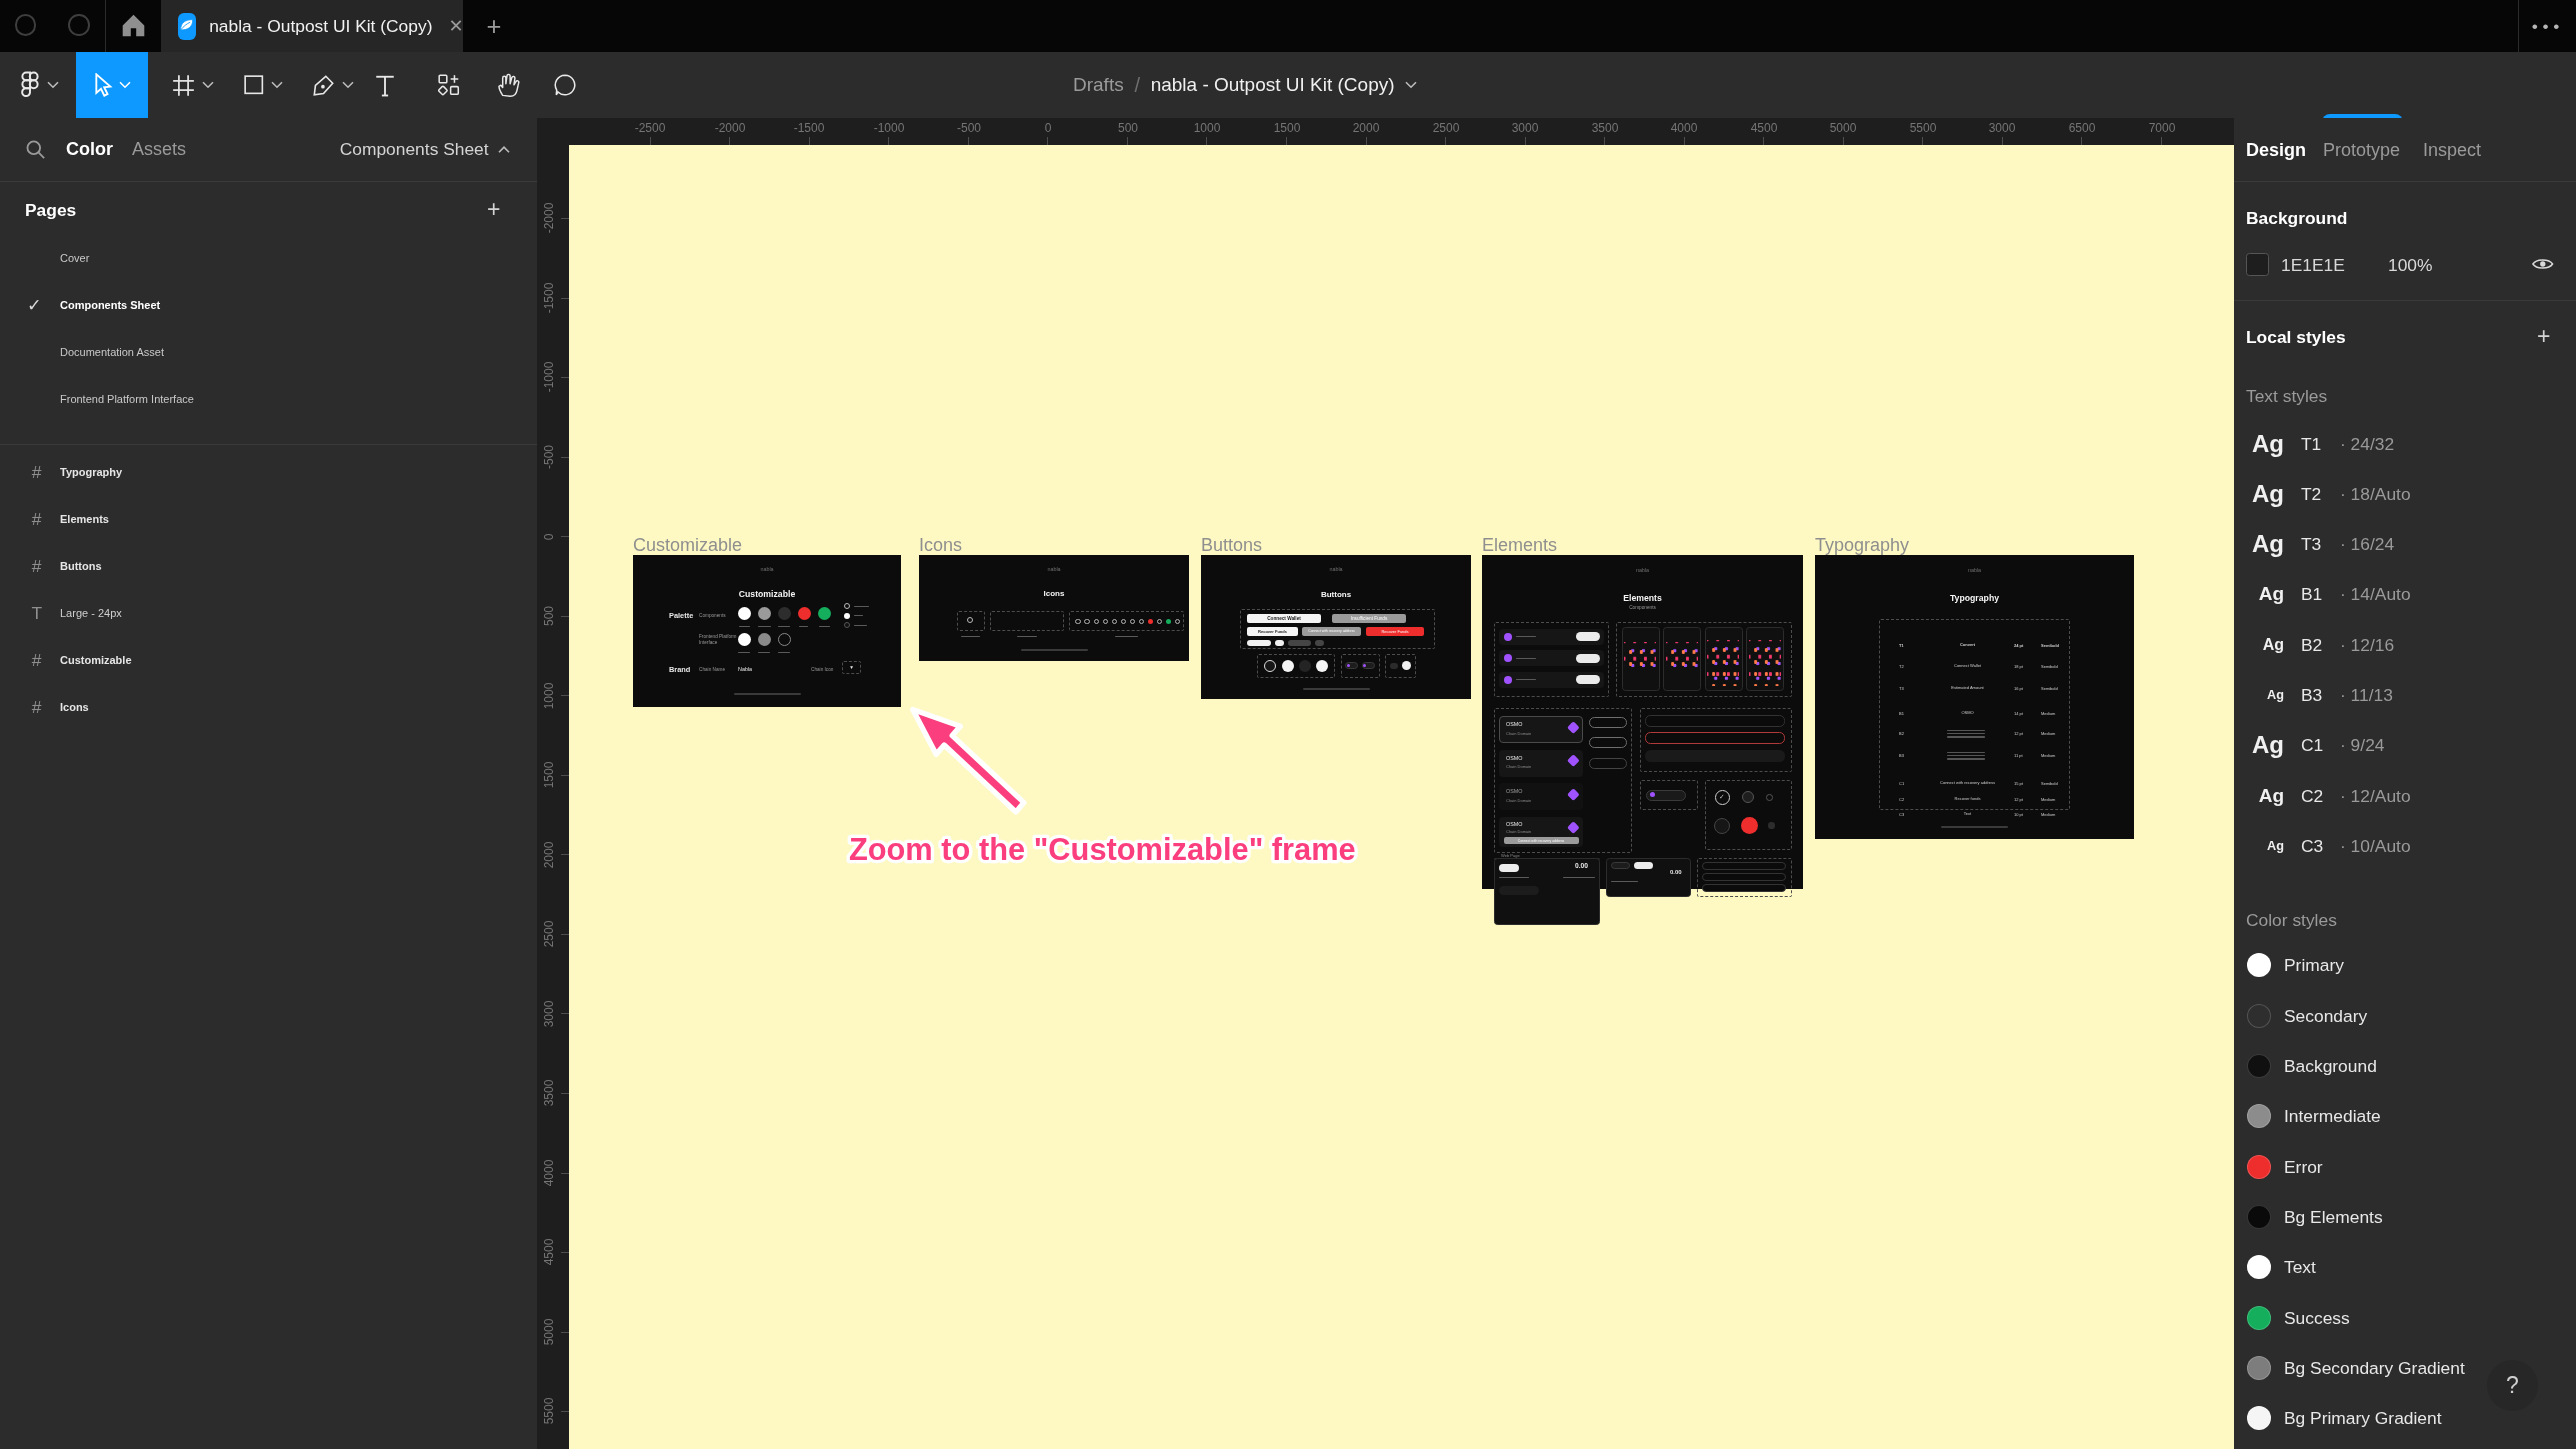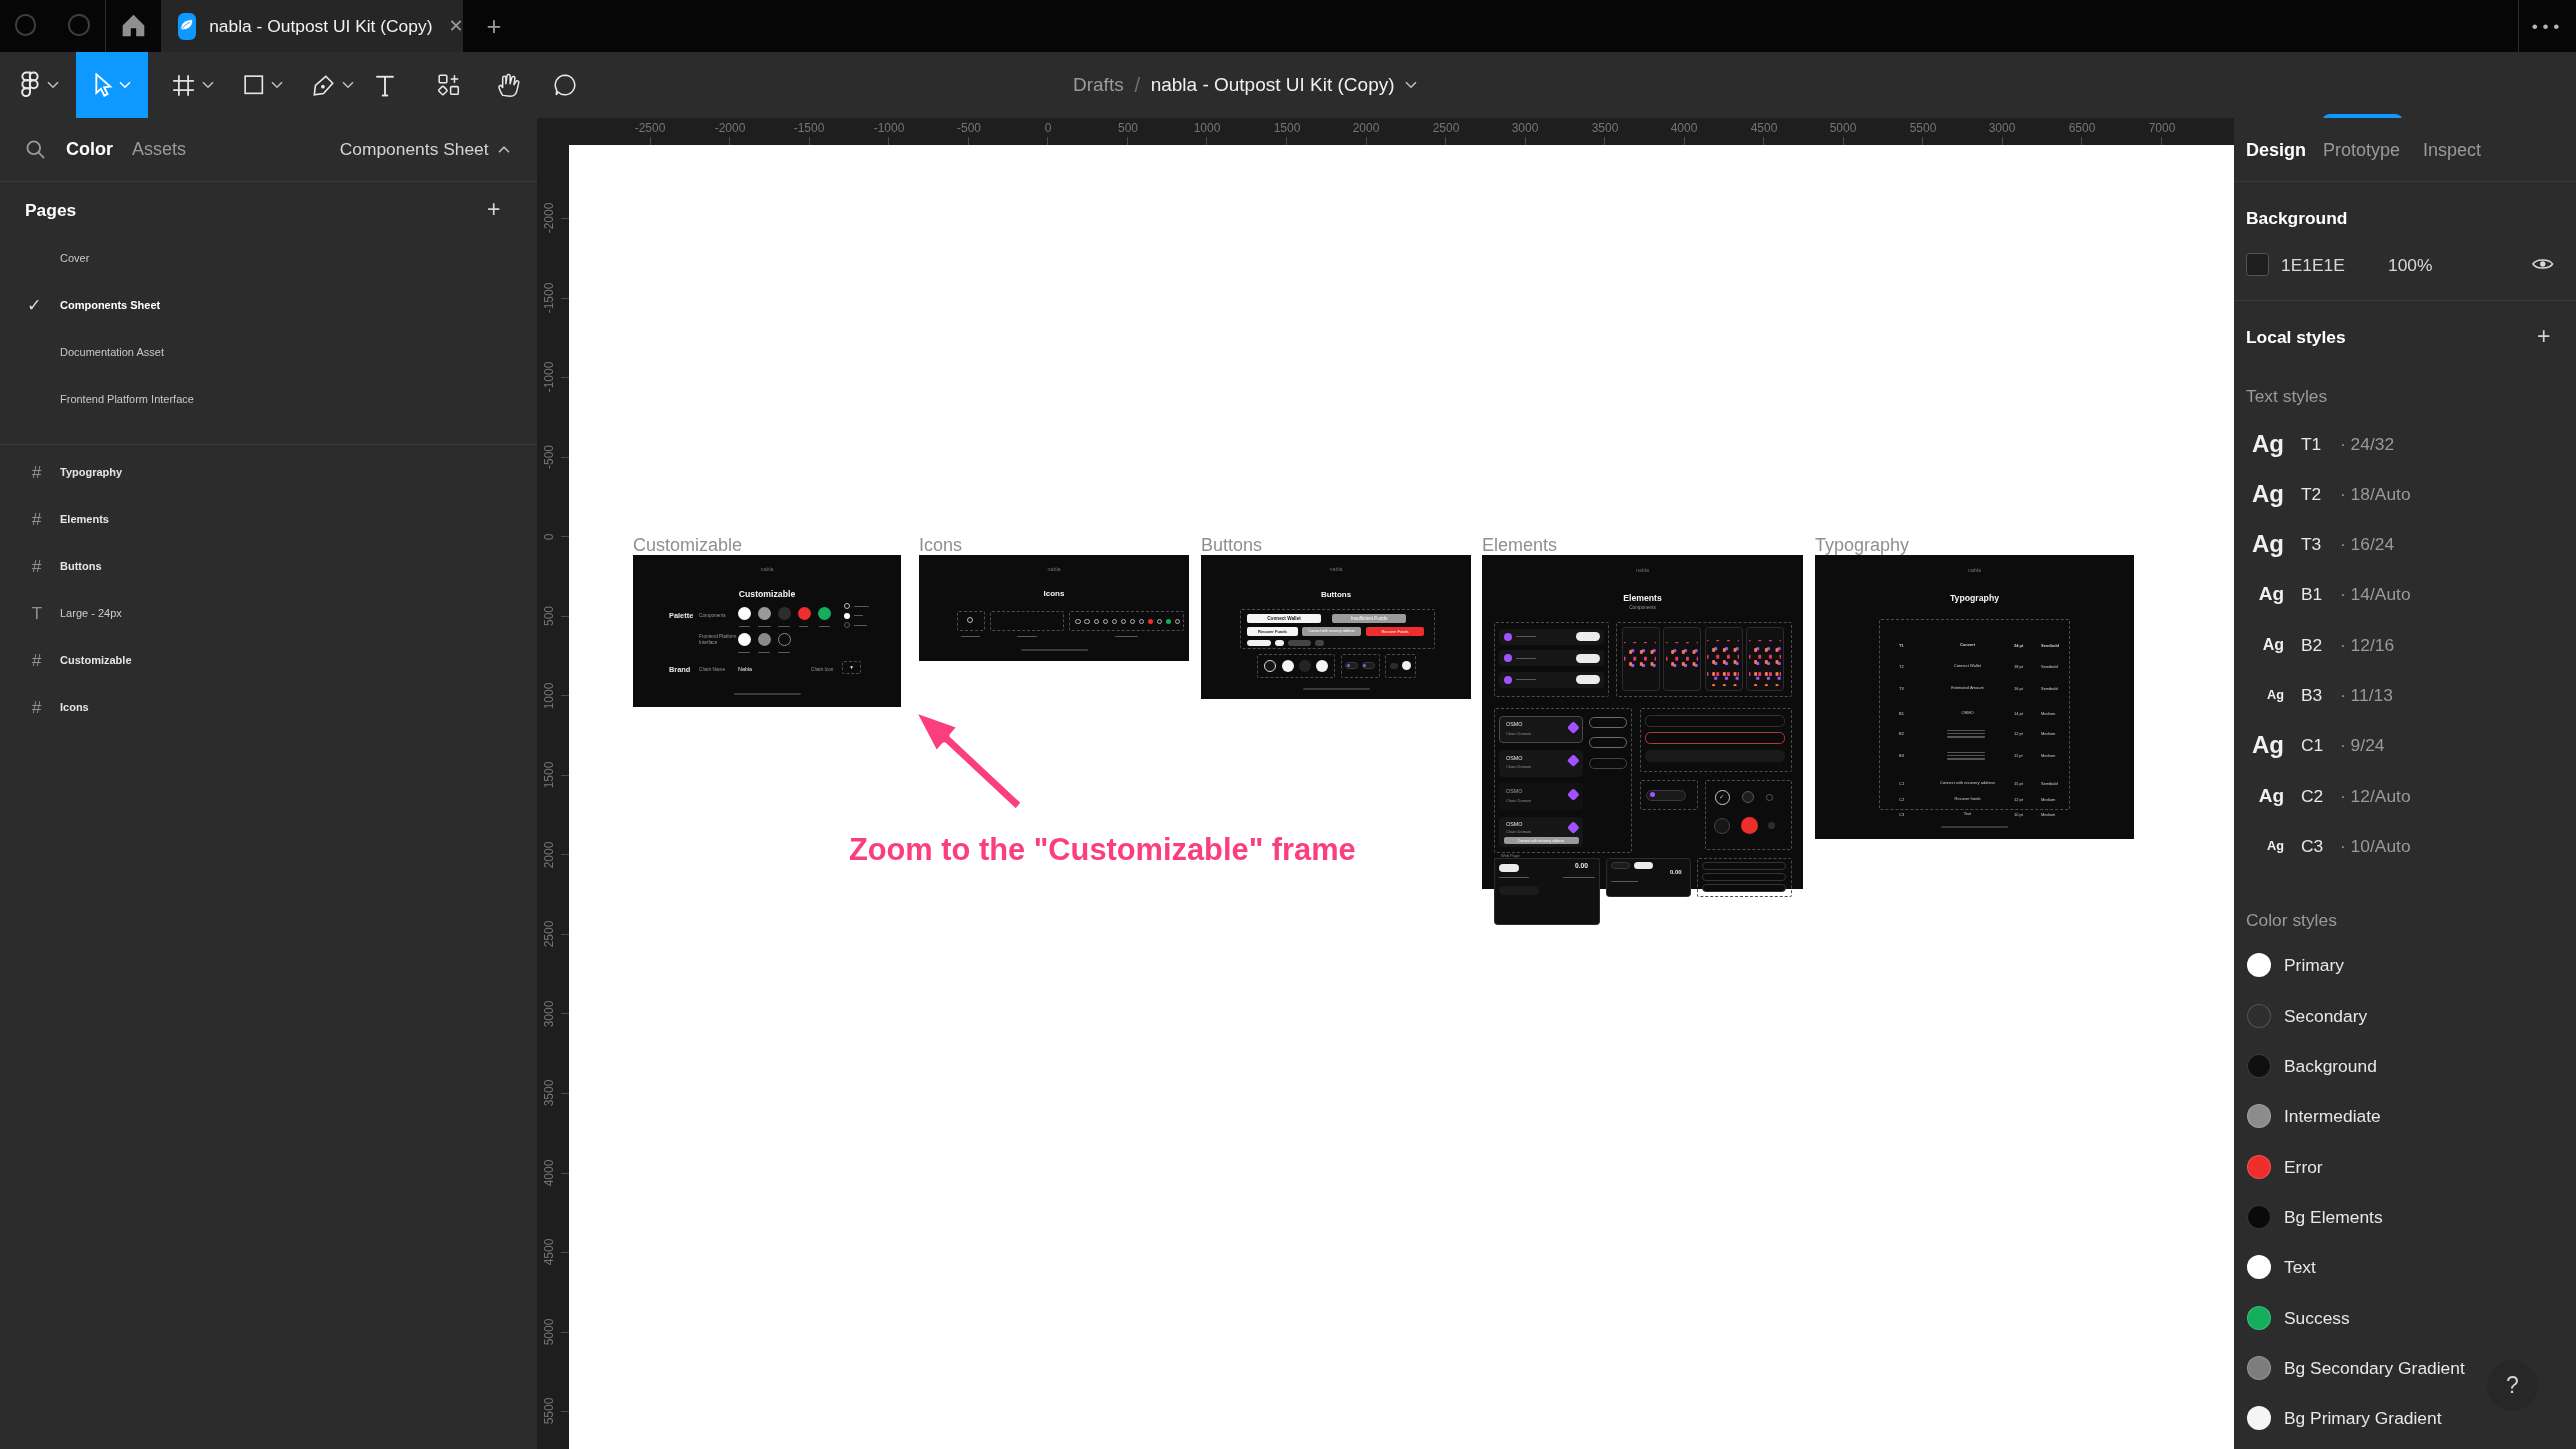--- a/index.html
+++ b/index.html
@@ -1,17 +1,17 @@
 <!DOCTYPE html>
 <html style="font-size:10.7px"><head>
 <meta charset="utf-8">
 <style>
   * { margin:0; padding:0; box-sizing:border-box; }
   html,body { width:2576px; height:1449px; background:#1e1e1e; font-family:"Liberation Sans", sans-serif; overflow:hidden; }
-  #root { position:relative; width:2576px; height:1449px; background:#ffffff;border-radius:15px; }
+  #root { position:relative; width:2576px; height:1449px; background:#fef9c3;border-radius:15px; }
   .abs { position:absolute; }
 
   
   .topbar { left:0; top:0; width:2576px; height:52px; background:#060606; }
   .navcircle { width:21.5px; height:21.5px; border:2px solid #3e3e3e; border-radius:50%; top:14px; }
   .vdiv { width:1.3px; background:#2b2b2b; top:0; height:52px; }
   .home-icon { top:12px; width:27px; height:27px; }
   .tab { left:161px; top:0; width:302px; height:52px; background:#262626; display:flex; align-items:center; }
   .tab-icon { width:27px; height:27px; background:#0d99ff; border-radius:6px; margin-left:17.4px; display:flex; align-items:center; justify-content:center; }
   .tab-title { color:#f2f2f2; font-size:17.4px; margin-left:13.4px; white-space:nowrap; }

